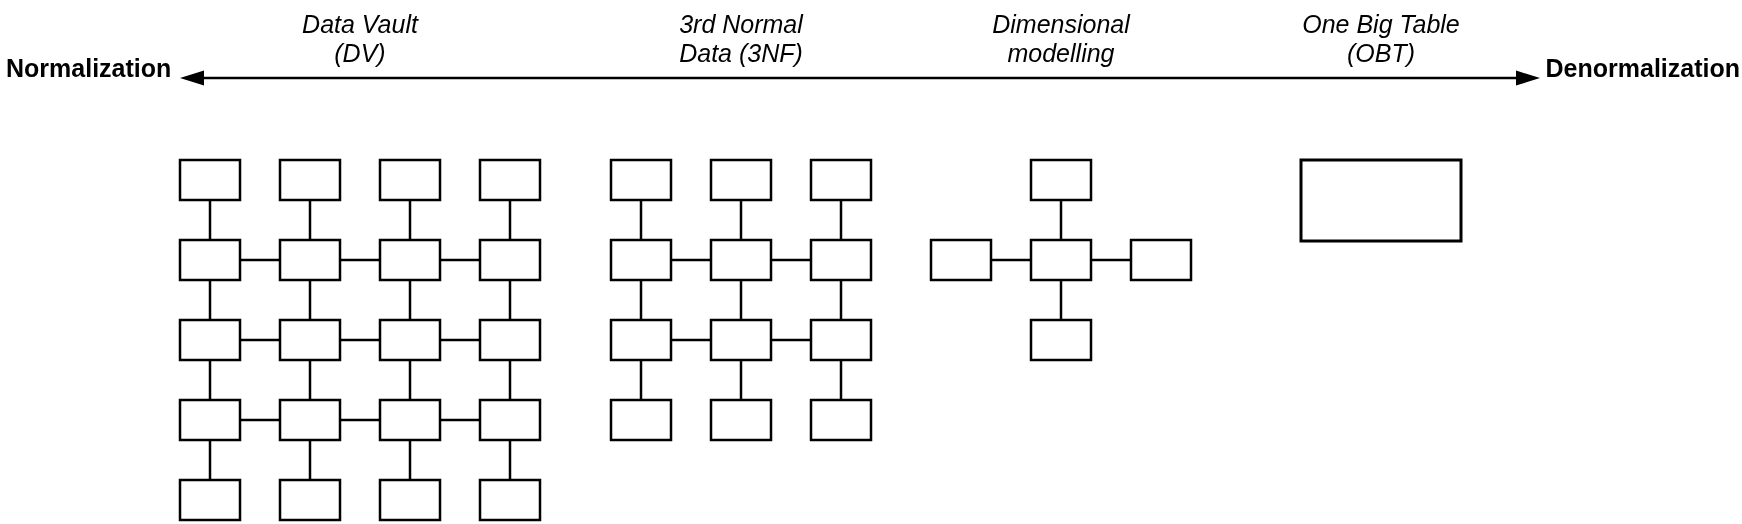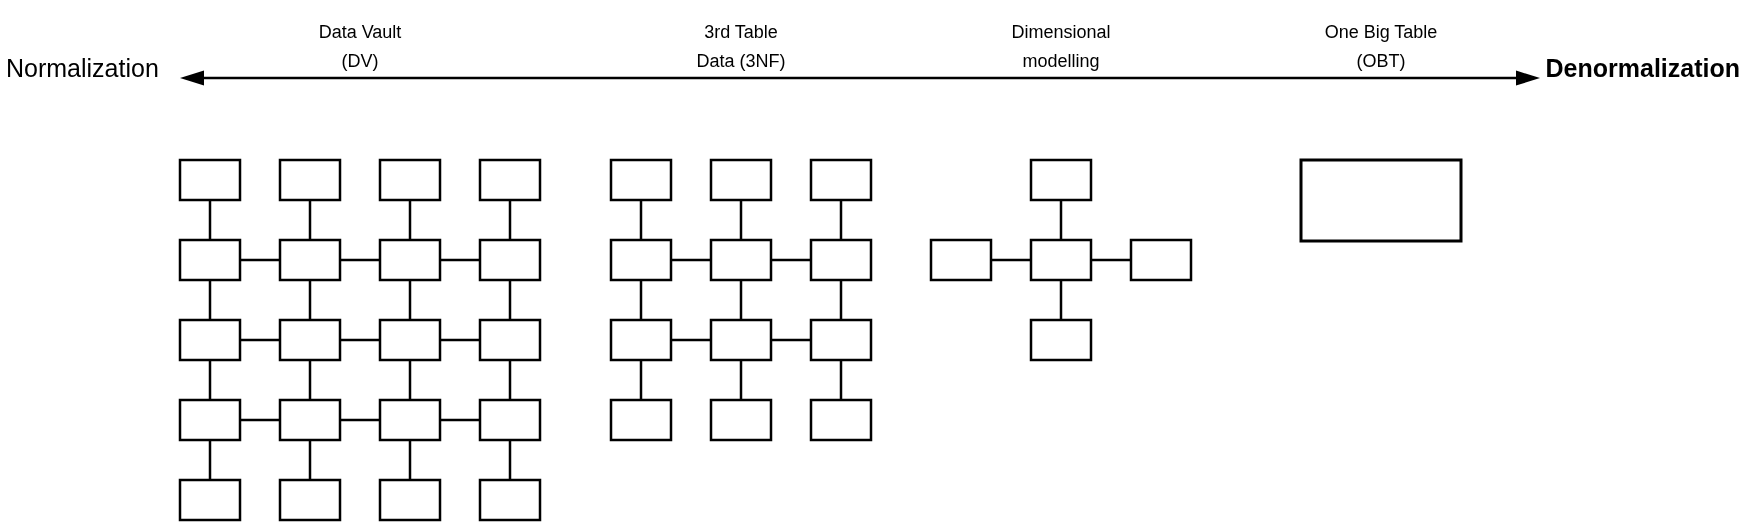--- a/index.html
+++ b/index.html
@@ -19,30 +19,31 @@
     top: 0;
     display: block;
   }
   .side-label {
     position: absolute;
     top: 54px;
     font-size: 25px;
     line-height: 29px;
     white-space: nowrap;
   }
-  #norm-label { left: 6px; }
+  #norm-label { left: 6px; font-weight: bold; }
   #denorm-label { right: 2px; font-weight: bold; }
   .group-label {
     position: absolute;
-    top: 18px;
+    top: 10px;
     transform: translateX(-50%);
     text-align: center;
-    font-size: 18px;
+    font-size: 25px;
     line-height: 29px;
     white-space: nowrap;
+    font-style: italic;
   }
 </style>
 </head>
 <body style="background: rgb(255, 255, 255); color: rgb(0, 0, 0);">
 
 <svg id="canvas" width="1742" height="524" viewBox="0 0 1742 524">
     <line x1="200" y1="78" x2="1520" y2="78" stroke="#000000" stroke-width="2.5"></line>
     <polygon points="180,78 204,70.5 204,85.5" fill="#000000"></polygon>
     <polygon points="1540,78 1516,70.5 1516,85.5" fill="#000000"></polygon>
     <line x1="210" y1="200" x2="210" y2="240" stroke="#000000" stroke-width="2.5"></line>
@@ -130,21 +131,21 @@
 <div class="side-label" id="norm-label">Normalization</div>
 
 <div class="side-label" id="denorm-label">Denormalization</div>
 
 <div id="group-labels">
     <div class="group-label" style="left: 360px;">
       <div>Data Vault</div>
       <div>(DV)</div>
     </div>
     <div class="group-label" style="left: 741px;">
-      <div>3rd Table</div>
+      <div>3rd Normal</div>
       <div>Data (3NF)</div>
     </div>
     <div class="group-label" style="left: 1061px;">
       <div>Dimensional</div>
       <div>modelling</div>
     </div>
     <div class="group-label" style="left: 1381px;">
       <div>One Big Table</div>
       <div>(OBT)</div>
     </div>

